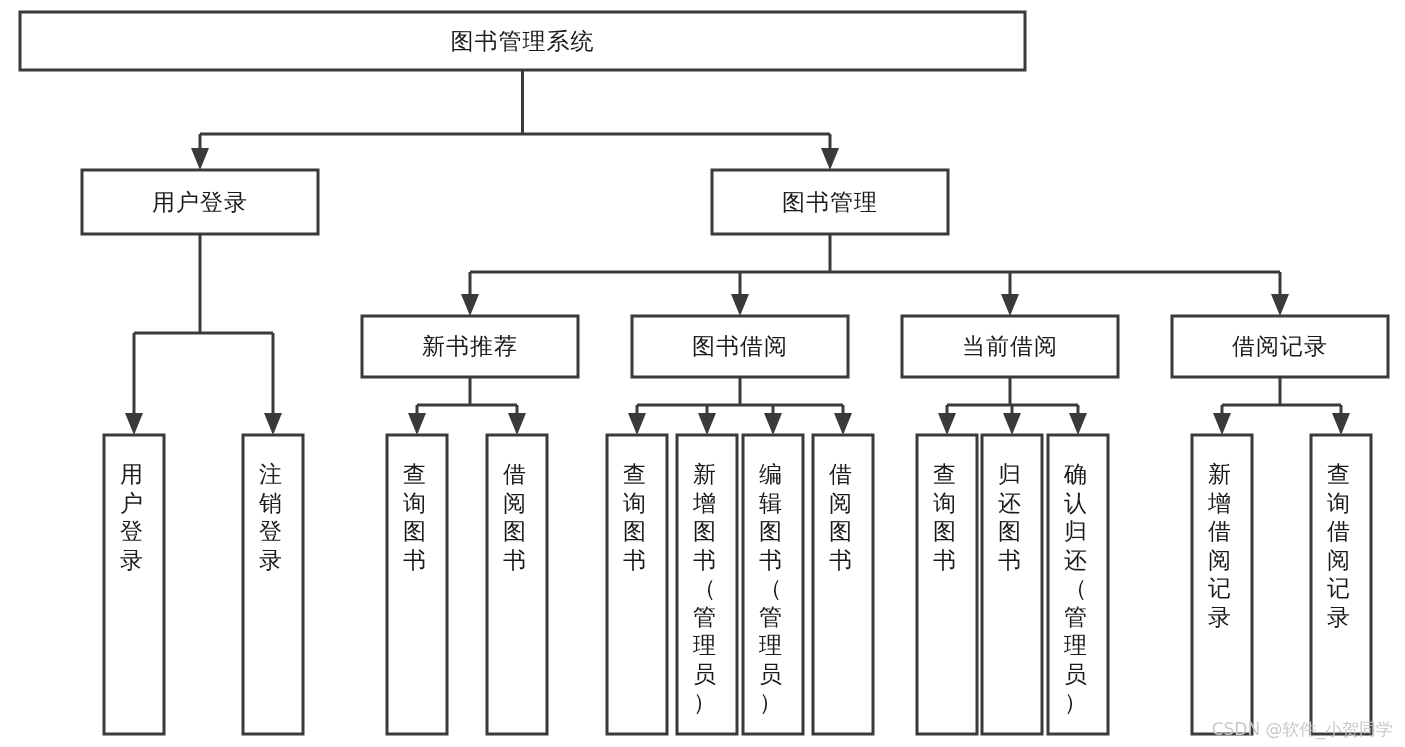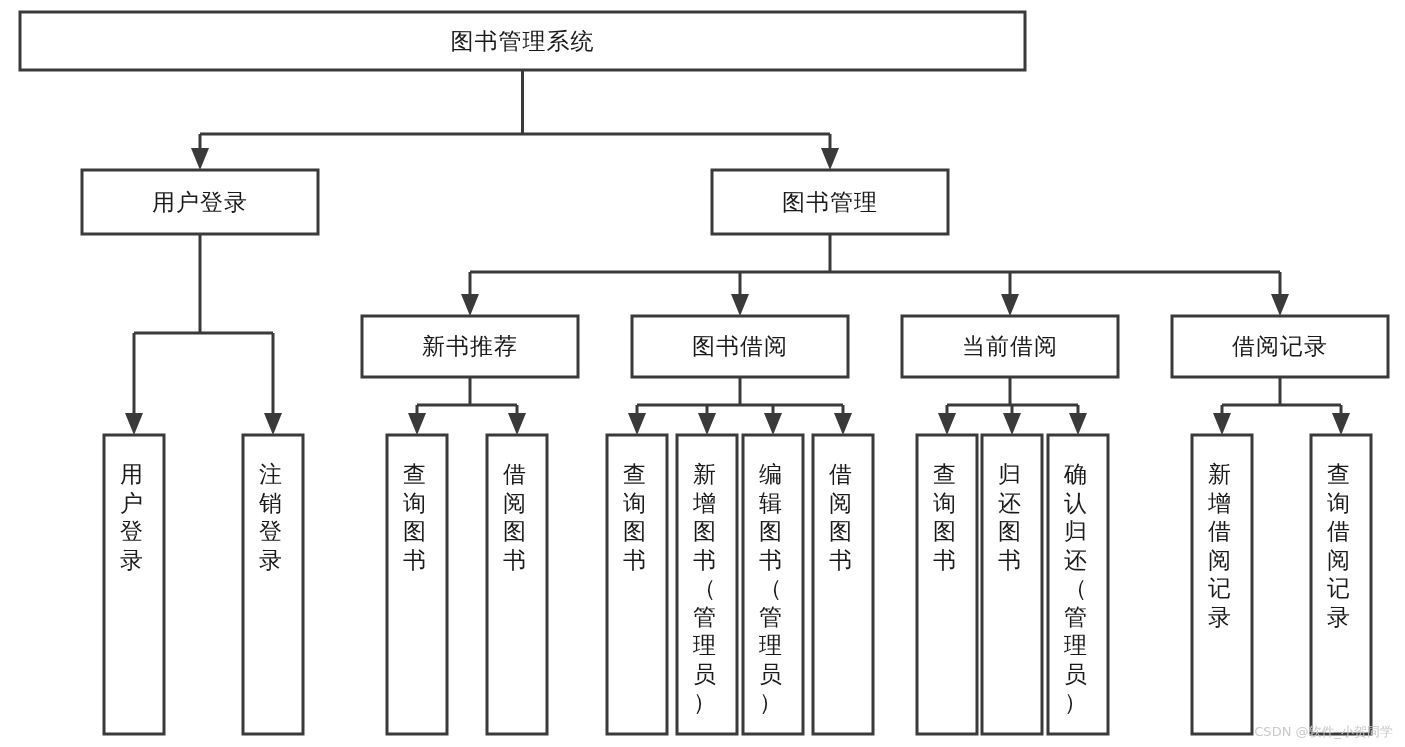--- a/index.html
+++ b/index.html
@@ -48,21 +48,21 @@
     stroke-linecap: butt;
   }
   .arrowhead {
     fill: #3a3a3a;
     stroke: none;
   }
   .watermark {
     position: absolute;
     right: 12px;
     bottom: 6px;
-    font-size: 13px;
+    font-size: 17px;
     color: #c9c9c9;
     font-family: "DejaVu Sans", "Liberation Sans", sans-serif;
     white-space: nowrap;
     user-select: none;
     margin-top: 44px;
   }
 </style>
 </head>
 <body>
 

